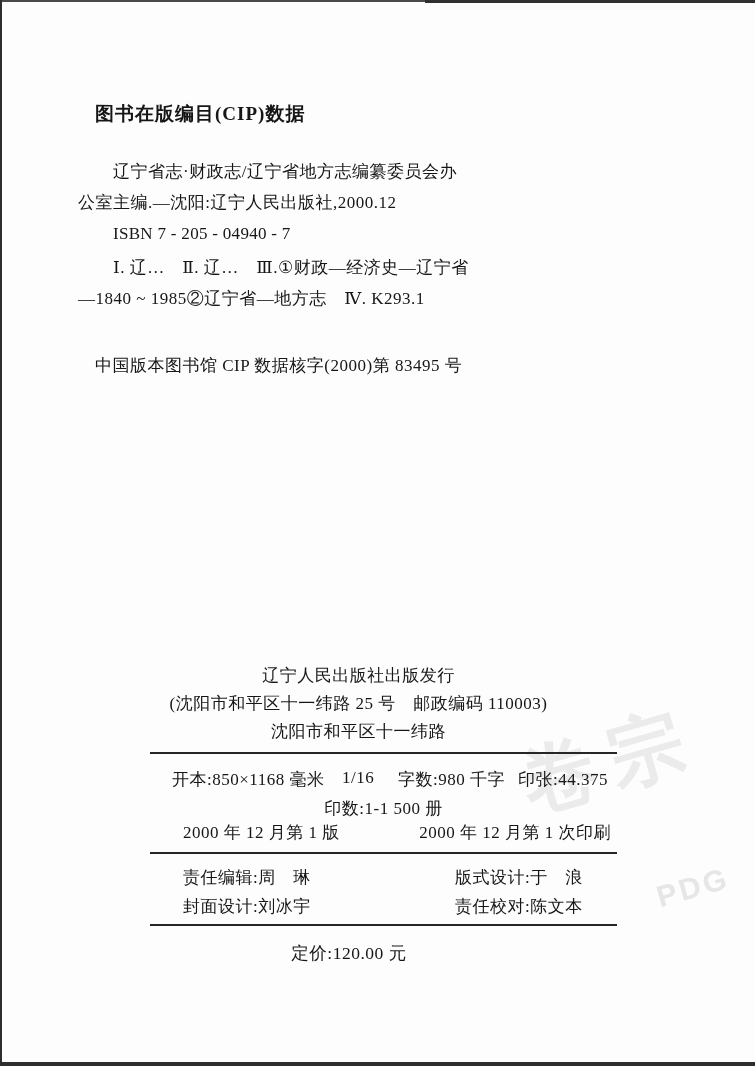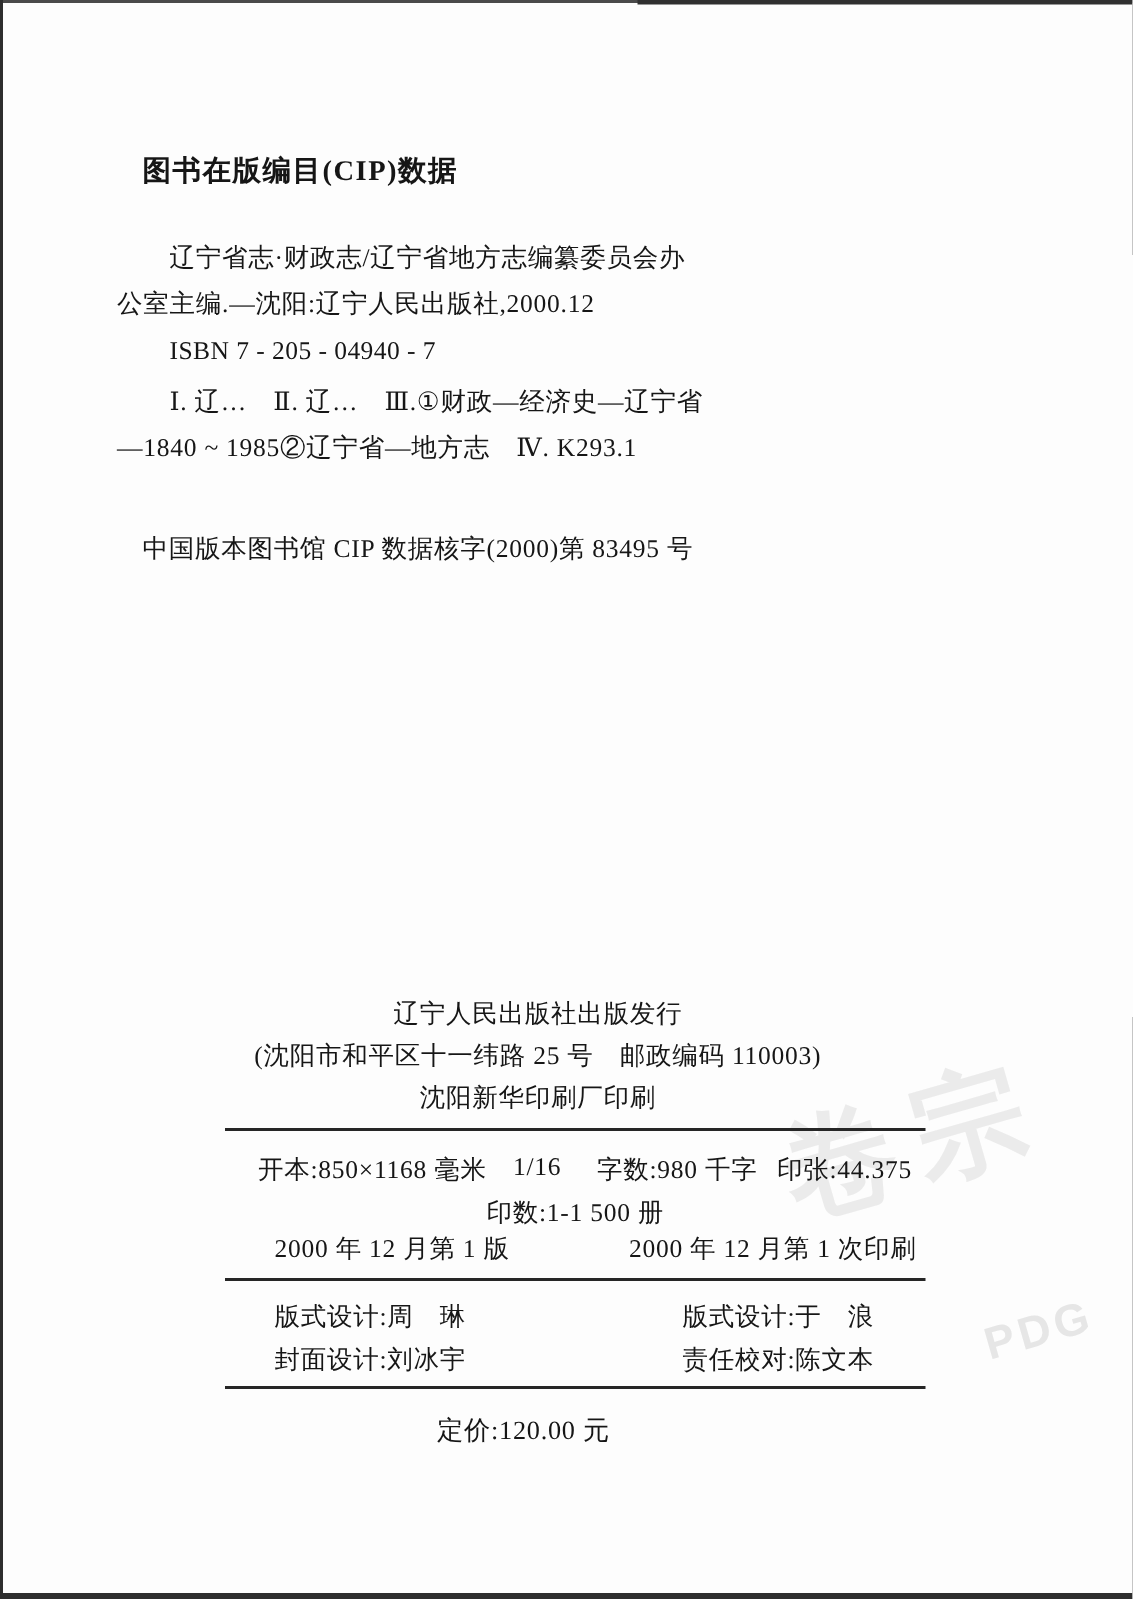--- a/index.html
+++ b/index.html
@@ -78,42 +78,42 @@
   <div class="line entry2">公室主编.—沈阳:辽宁人民出版社,2000.12</div>
   <div class="line isbn">ISBN 7 - 205 - 04940 - 7</div>
 
   <div class="line class1">Ⅰ. 辽…　Ⅱ. 辽…　Ⅲ.①财政—经济史—辽宁省</div>
   <div class="line class2">—1840 ~ 1985②辽宁省—地方志　Ⅳ. K293.1</div>
 
   <div class="line record">中国版本图书馆 CIP 数据核字(2000)第 83495 号</div>
 
   <div class="pub pub1">辽宁人民出版社出版发行</div>
   <div class="pub pub2">(沈阳市和平区十一纬路 25 号　邮政编码 110003)</div>
-  <div class="pub pub3">沈阳新华印刷厂印刷</div>
+  <div class="pub pub3">沈阳市和平区十一纬路</div>
 
   <div class="rule rule1"></div>
 
   <div class="colrow row1">
     <span class="c1">开本:850×1168 毫米</span>
     <span class="c2">1/16</span>
     <span class="c3">字数:980 千字</span>
     <span class="c4">印张:44.375</span>
   </div>
 
   <div class="colrow row2">印数:1-1 500 册</div>
 
   <div class="colrow row3">
     <span class="c1">2000 年 12 月第 1 版</span>
     <span class="c2">2000 年 12 月第 1 次印刷</span>
   </div>
 
   <div class="rule rule2"></div>
 
   <div class="colrow row4">
-    <span class="ed-left">版式设计:周　琳</span>
+    <span class="ed-left">责任编辑:周　琳</span>
     <span class="ed-right">版式设计:于　浪</span>
   </div>
   <div class="colrow row5">
     <span class="ed-left">封面设计:刘冰宇</span>
     <span class="ed-right">责任校对:陈文本</span>
   </div>
 
   <div class="rule rule3"></div>
 
   <div class="price">定价:120.00 元</div>

